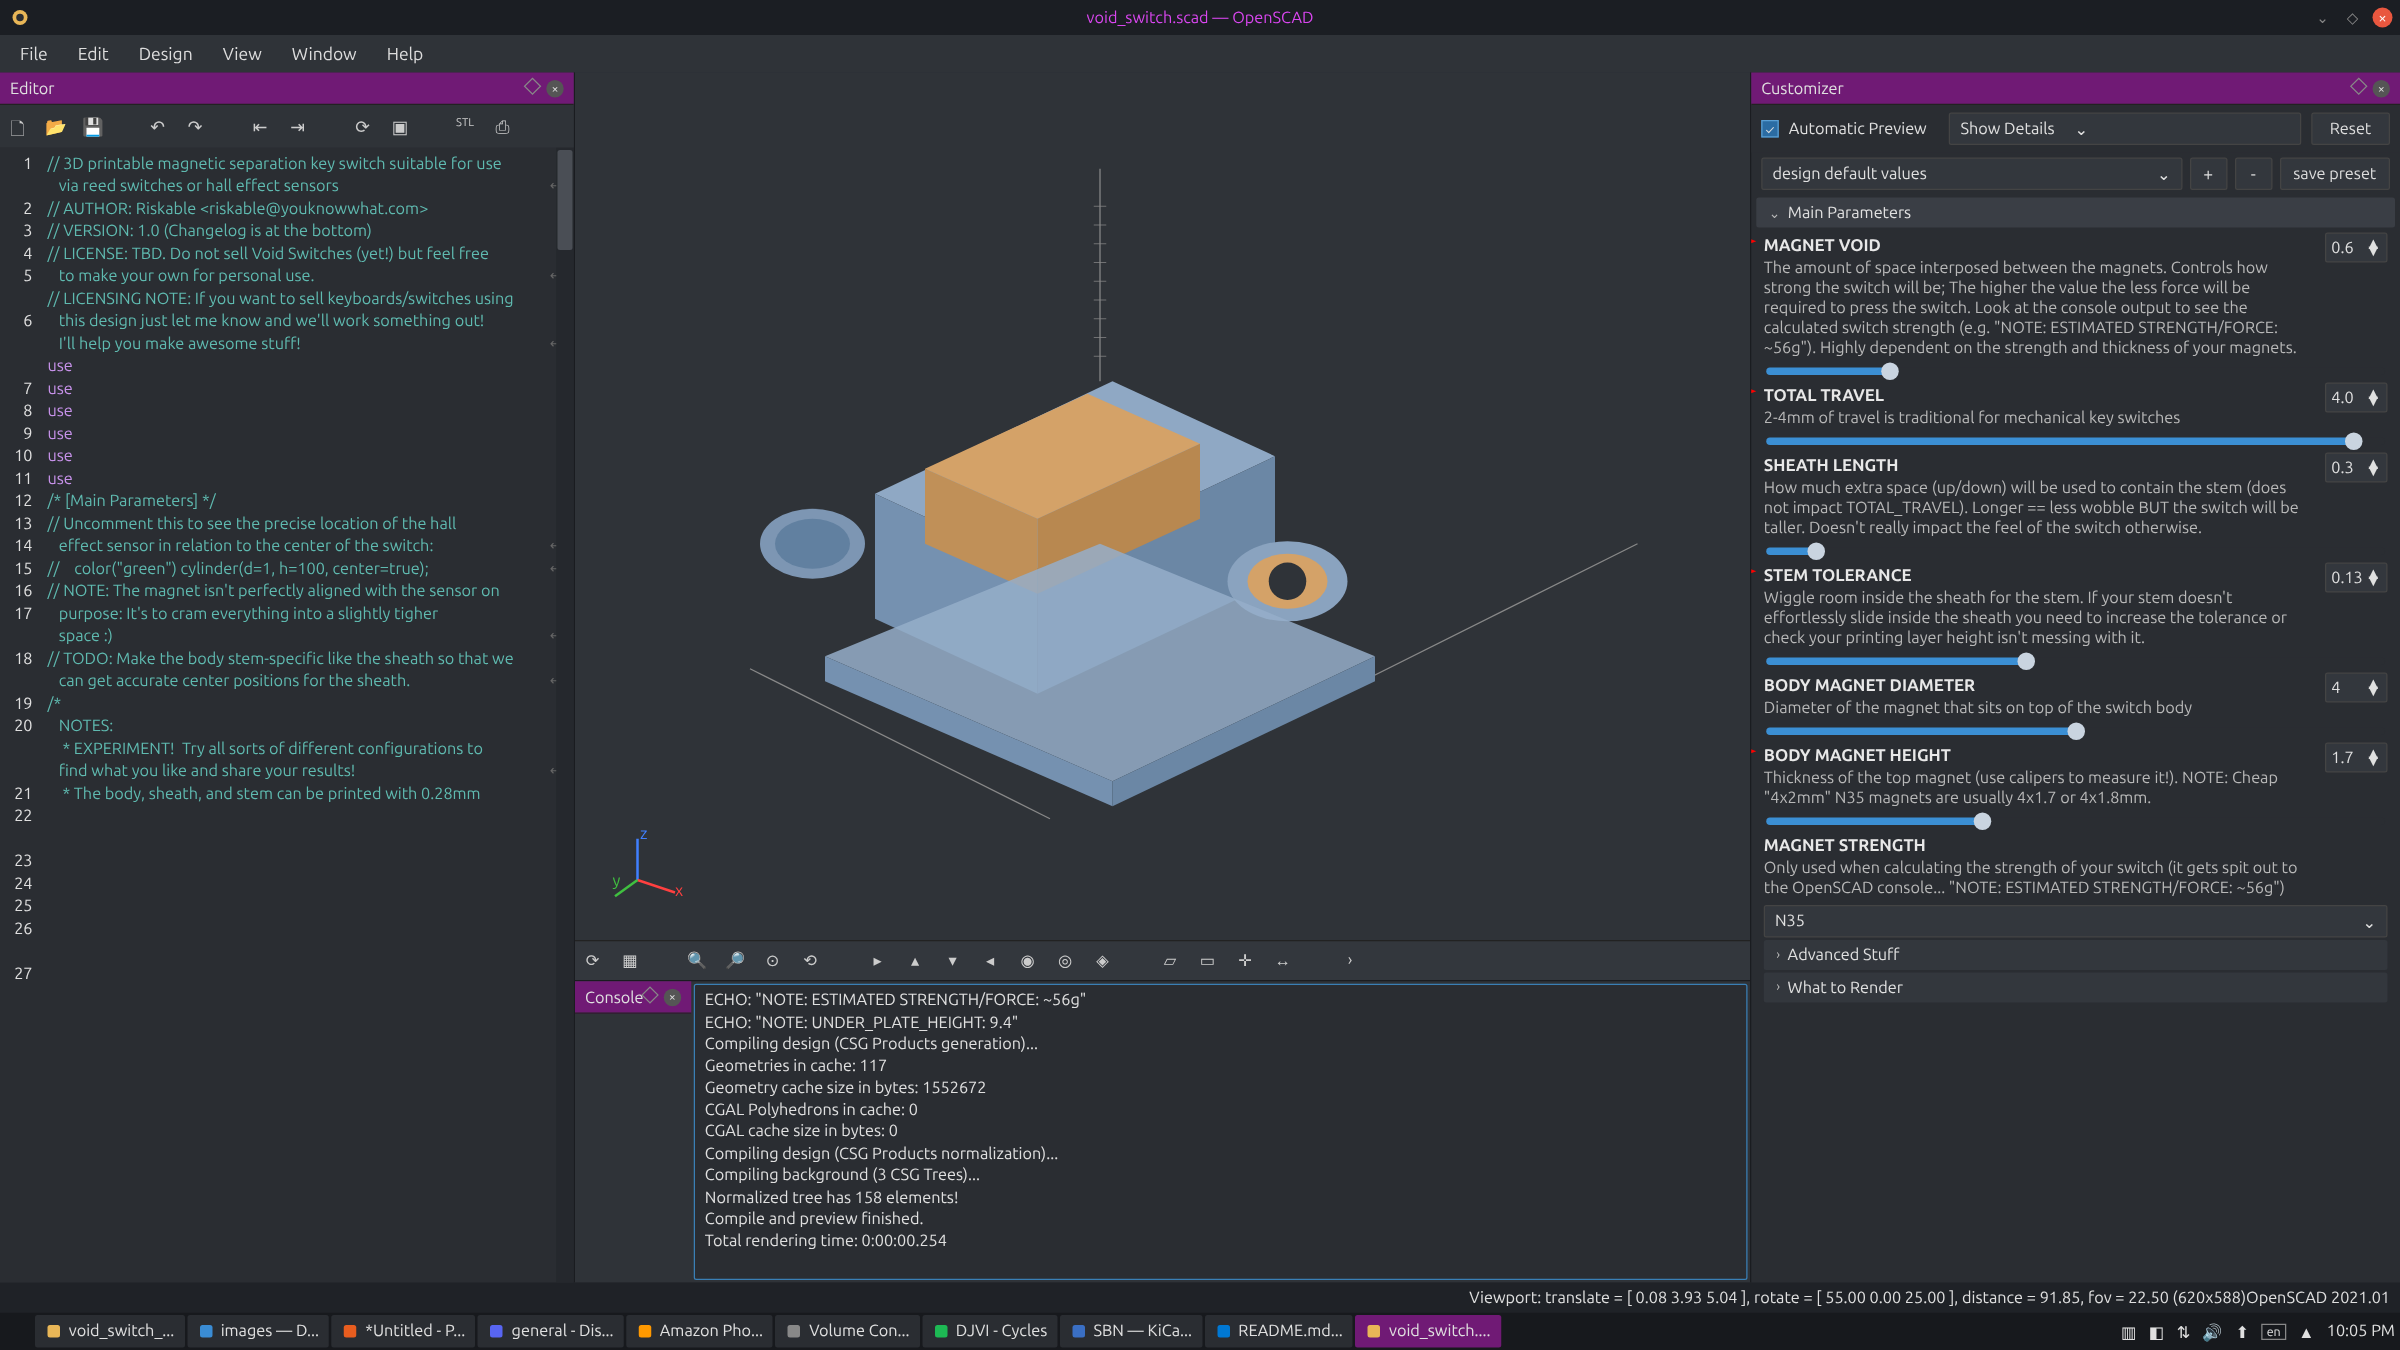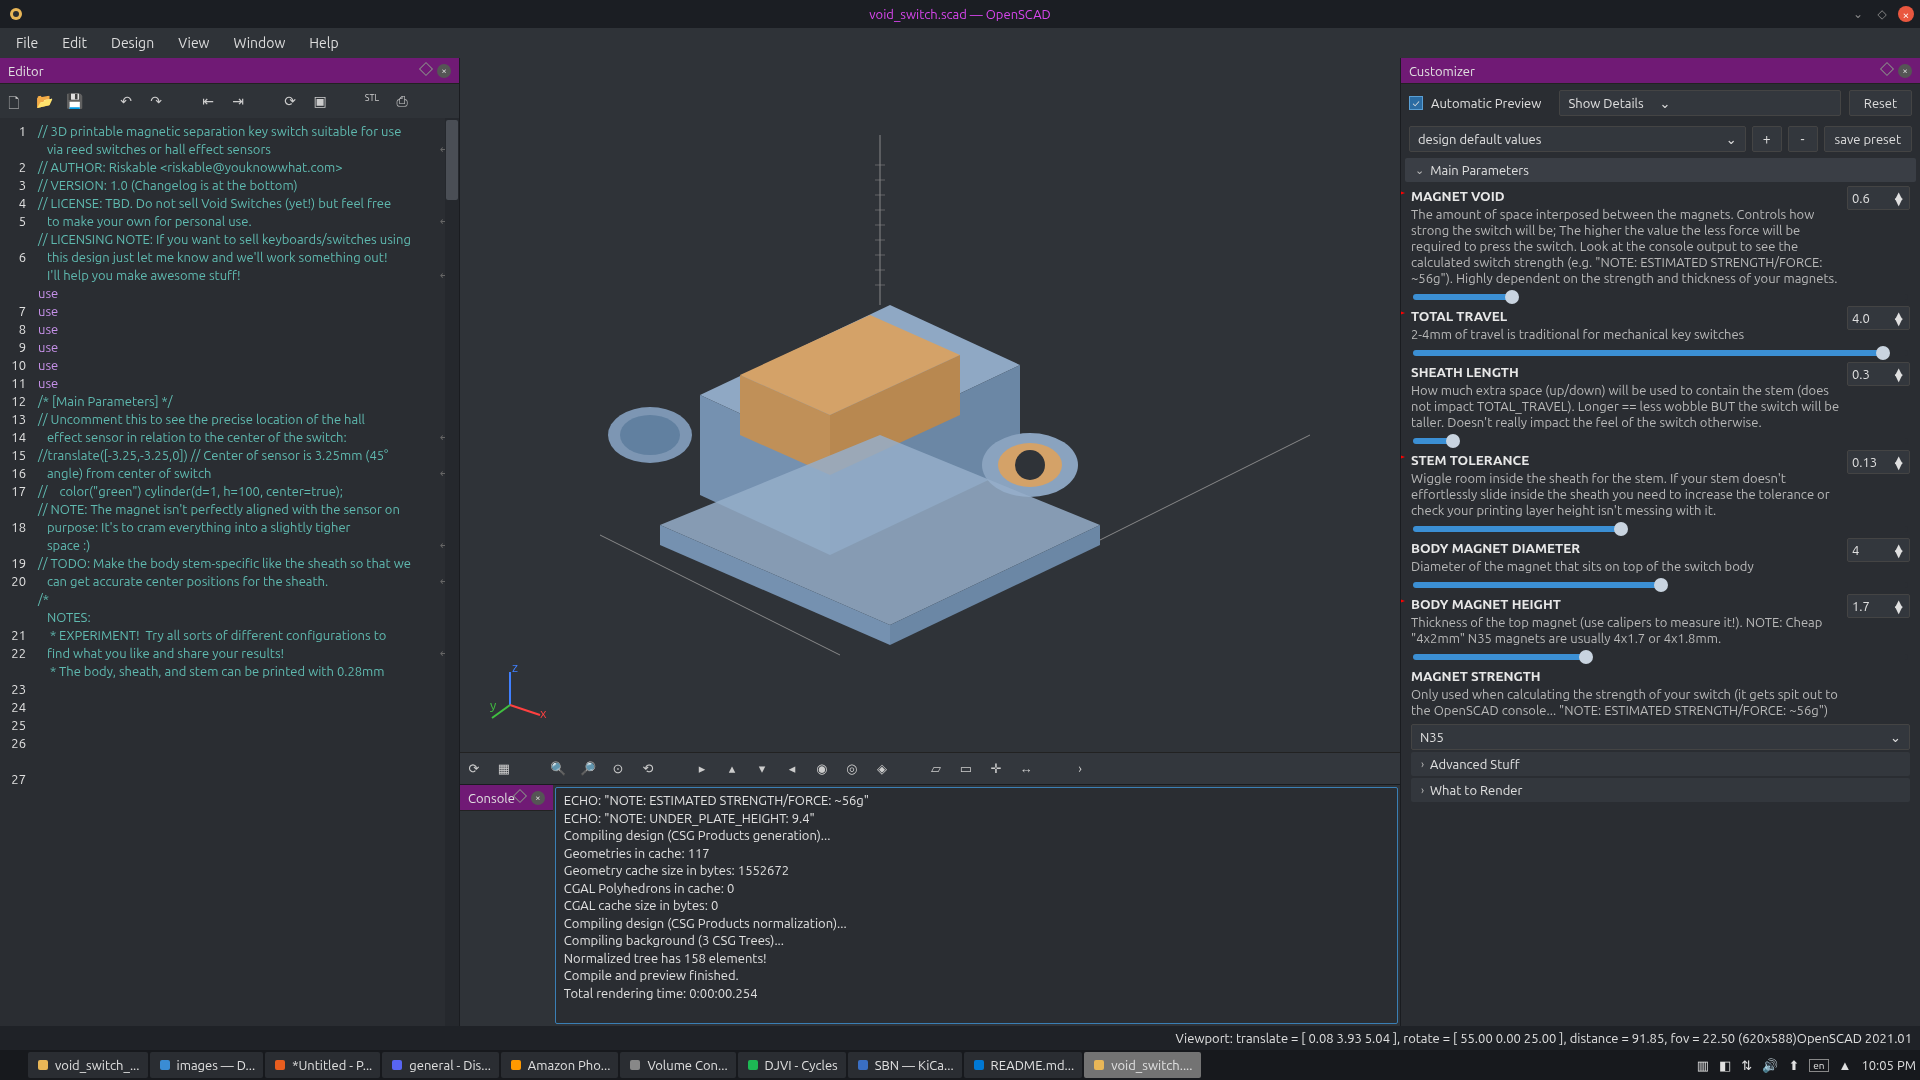--- a/index.html
+++ b/index.html
@@ -51,33 +51,33 @@
 .cust-bar2 .sel{flex:1;background:#33373d;border:1px solid #444;height:26px;padding:0 8px;display:flex;align-items:center;justify-content:space-between;color:#ddd;border-radius:2px;}
 .smallbtn{width:30px;height:26px;background:#33373d;border:1px solid #444;color:#ddd;border-radius:2px;font-size:14px;}
 .savebtn{height:26px;padding:0 10px;background:#33373d;border:1px solid #444;color:#ddd;border-radius:2px;}
 .section-hdr{background:#3a3e45;padding:5px 10px;display:flex;align-items:center;gap:6px;color:#ddd;font-size:13px;margin:2px 4px 0 4px;border-radius:2px;}
 .section-hdr.collapsed{background:#33373d;margin-top:2px;}
 .chev{font-size:11px;color:#bbb;}
 .params{flex:1;overflow-y:auto;padding:0 6px 6px 6px;}
 .param{padding:6px 4px 0 4px;position:relative;}
 .param-title{font-weight:600;color:#e8e8e8;font-size:13.5px;margin-bottom:2px;}
 .param-desc{color:#b8b8b8;font-size:13px;line-height:16px;padding-right:60px;}
-.param-val{position:absolute;right:4px;top:4px;width:63px;height:24px;background:#33373d;border:1px solid #444;color:#ddd;display:flex;align-items:center;justify-content:space-between;padding:0 4px;font-size:12px;border-radius:2px;}
+.param-val{position:absolute;right:4px;top:4px;width:50px;height:24px;background:#33373d;border:1px solid #444;color:#ddd;display:flex;align-items:center;justify-content:space-between;padding:0 4px;font-size:12px;border-radius:2px;}
 .spinners{display:flex;flex-direction:column;line-height:6px;font-size:8px;color:#888;}
 .slider{height:6px;background:#2a2d32;border-radius:3px;margin:8px 2px 2px 2px;position:relative;}
 .slider .fill{position:absolute;left:0;top:0;height:100%;background:#3b8fd4;border-radius:3px;}
 .slider .thumb{position:absolute;top:-4px;width:14px;height:14px;background:#c9d4e0;border-radius:50%;}
 .psel{width:100%;height:26px;background:#33373d;border:1px solid #444;color:#ddd;padding:0 8px;margin-top:6px;border-radius:2px;display:flex;align-items:center;justify-content:space-between;}
 .redarrow{position:absolute;left:-78px;top:2px;width:78px;height:18px;z-index:5;}
 
 
 .statusbar{height:24px;background:#1f2227;display:flex;align-items:center;padding:0 8px;justify-content:flex-end;color:#ccc;font-size:12.5px;}
 .taskbar{height:30px;background:#17191d;display:flex;align-items:center;padding:0 4px;gap:2px;}
 .task{height:26px;padding:0 8px;background:#2a2d32;border-radius:2px;display:flex;align-items:center;gap:5px;font-size:12px;color:#ddd;max-width:120px;overflow:hidden;white-space:nowrap;}
-.task.active{background:#737373;justify-content:space-between;}
+.task.active{background:#701a75;justify-content:space-between;}
 .task .ticon2{width:14px;height:14px;display:inline-block;}
 .tray{margin-left:auto;display:flex;align-items:center;gap:10px;color:#ccc;font-size:12px;}
 .tray .ti{font-size:13px;}
 </style>
 </head>
 <body>
 
 <div class="titlebar">
   <span class="appicon">
     <svg viewBox="0 0 16 16">
@@ -157,22 +157,21 @@
           <div style="height: 18px;">24</div>
           <div style="height: 18px;">25</div>
           <div style="height: 36px;">26</div>
           <div style="height: 18px;">27</div>
         </div>
       <div class="code" id="code"><div style="position: relative;"><span class="c-cmt">// 3D printable magnetic separation key switch suitable for use
    via reed switches or hall effect sensors</span><span class="wrapicon">↵</span></div><div><span class=""></span></div><div><span class="c-cmt">// AUTHOR: Riskable &lt;riskable@youknowwhat.com&gt;</span></div><div><span class="c-cmt">// VERSION: 1.0 (Changelog is at the bottom)</span></div><div style="position: relative;"><span class="c-cmt">// LICENSE: TBD. Do not sell Void Switches (yet!) but feel free
    to make your own for personal use.</span><span class="wrapicon">↵</span></div><div style="position: relative;"><span class="c-cmt">// LICENSING NOTE: If you want to sell keyboards/switches using
    this design just let me know and we'll work something out!
    I'll help you make awesome stuff!</span><span class="wrapicon">↵</span></div><div><span class=""></span></div><div><span style="color:#c792ea;">use</span> <span class="c-use"><body.scad></body.scad></span></div><div><span style="color:#c792ea;">use</span> <span class="c-use"><stem.scad></stem.scad></span></div><div><span style="color:#c792ea;">use</span> <span class="c-use"><sheath.scad></sheath.scad></span></div><div><span style="color:#c792ea;">use</span> <span class="c-use"><stabilizer.scad></stabilizer.scad></span></div><div><span style="color:#c792ea;">use</span> <span class="c-use"><cherry_void.scad></cherry_void.scad></span></div><div><span style="color:#c792ea;">use</span> <span class="c-use"><utils.scad></utils.scad></span></div><div><span class=""></span></div><div><span class="c-cmt">/* [Main Parameters] */</span></div><div><span class=""></span></div><div style="position: relative;"><span class="c-cmt">// Uncomment this to see the precise location of the hall
-   effect sensor in relation to the center of the switch:</span><span class="wrapicon">↵</span></div><div style="position: relative;"><span class="c-cmt">//translate([-3.25,-3.25,0]) // Center of sensor is 3.25mm (45°
-   angle) from center of switch</span><span class="wrapicon">↵</span></div><div><span class="c-cmt">//    color("green") cylinder(d=1, h=100, center=true);</span></div><div style="position: relative;"><span class="c-cmt">// NOTE: The magnet isn't perfectly aligned with the sensor on
+   effect sensor in relation to the center of the switch:</span><span class="wrapicon">↵</span></div><div style="position: relative;"><span class="wrapicon">↵</span></div><div><span class="c-cmt">//    color("green") cylinder(d=1, h=100, center=true);</span></div><div style="position: relative;"><span class="c-cmt">// NOTE: The magnet isn't perfectly aligned with the sensor on
    purpose: It's to cram everything into a slightly tigher
    space :)</span><span class="wrapicon">↵</span></div><div><span class=""></span></div><div style="position: relative;"><span class="c-cmt">// TODO: Make the body stem-specific like the sheath so that we
    can get accurate center positions for the sheath.</span><span class="wrapicon">↵</span></div><div><span class=""></span></div><div><span class="c-cmt">/*</span></div><div><span class="c-cmt">   NOTES:</span></div><div style="position: relative;"><span class="c-cmt">    * EXPERIMENT!  Try all sorts of different configurations to
    find what you like and share your results!</span><span class="wrapicon">↵</span></div><div><span class="c-cmt">    * The body, sheath, and stem can be printed with 0.28mm</span></div></div>
       <div class="scrollbar-v">
           <div class="scroll-thumb"></div>
         </div>
     </div>
   </div>
 

